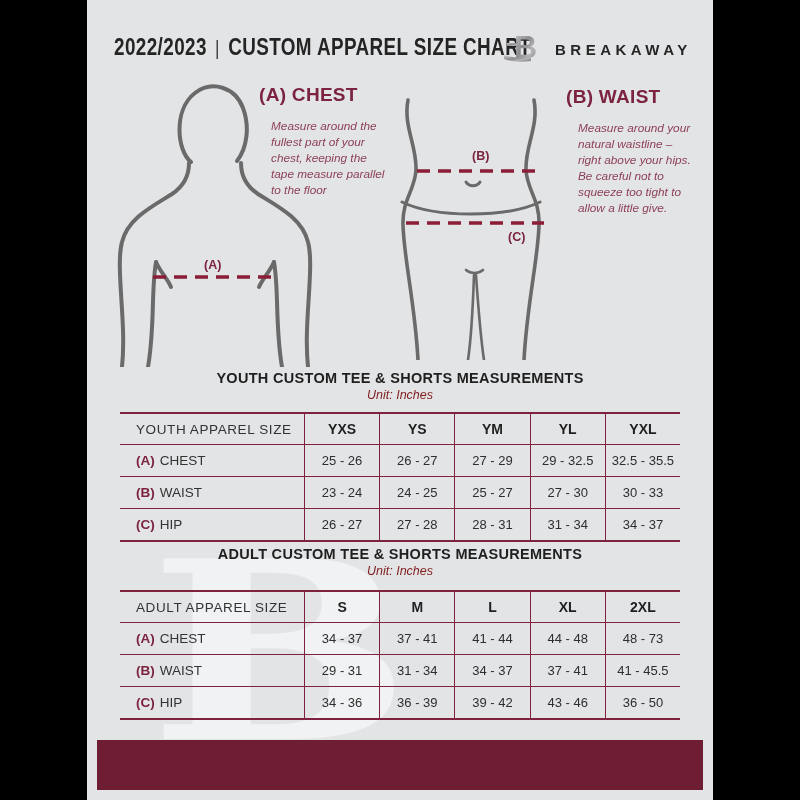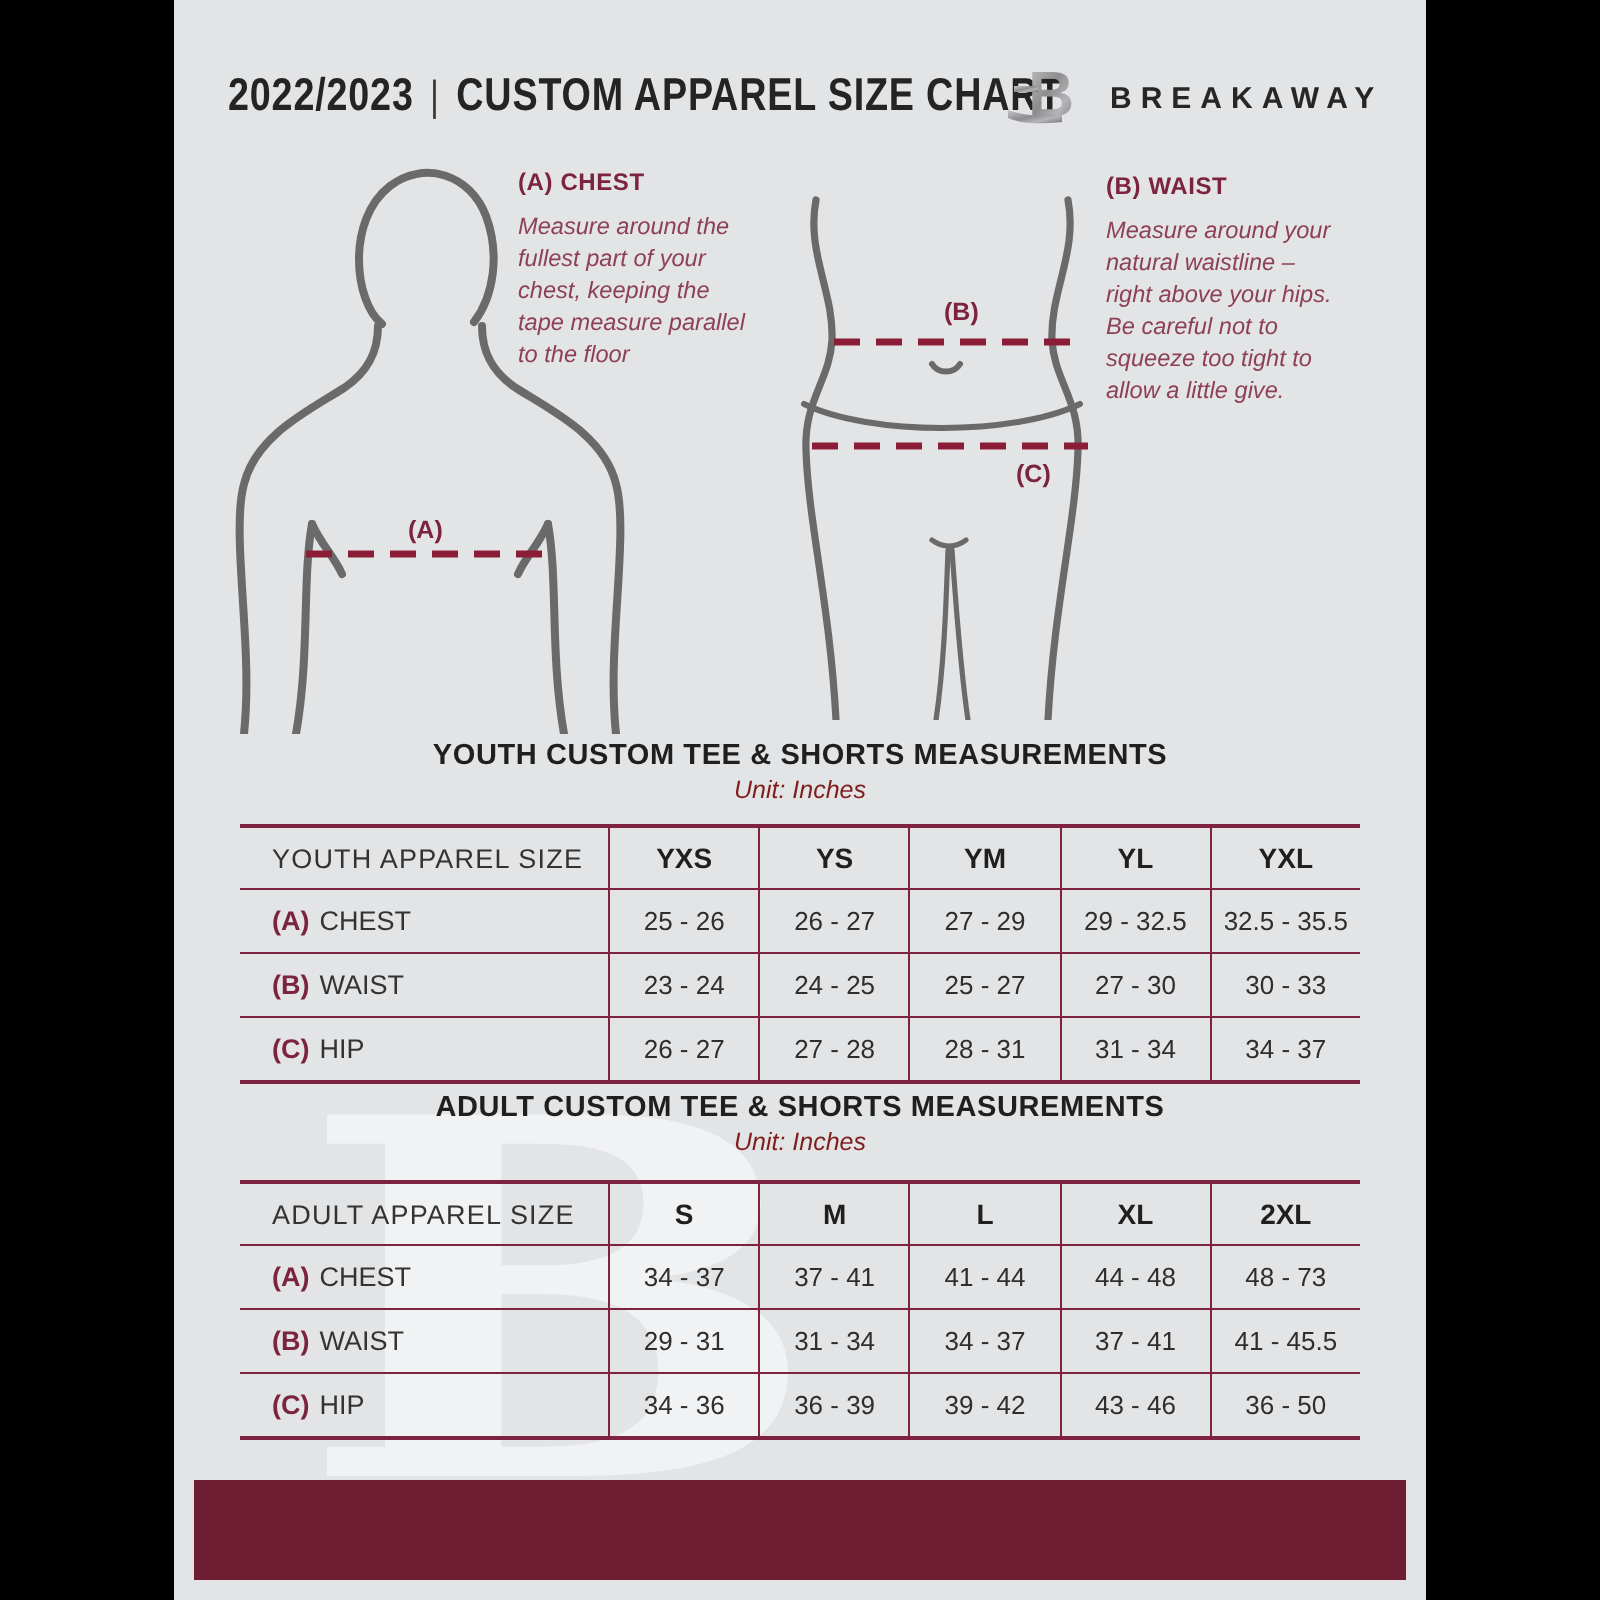--- a/index.html
+++ b/index.html
@@ -16,24 +16,24 @@
   .header-text{position:absolute;left:27px;top:34px;z-index:2;white-space:nowrap;
     font-weight:bold;font-size:23px;letter-spacing:0.5px;color:#242424;
     transform:scaleX(0.82);transform-origin:left top;}
   .header-text .divider{font-weight:400;color:#3a3a3a;margin:0 10px;font-size:21px;}
   .logo{position:absolute;left:414px;top:26px;z-index:2;}
   .brand{position:absolute;left:468px;top:41px;z-index:2;
     font-weight:bold;font-size:15px;letter-spacing:4.5px;color:#262626;}
 
   
   .inst{position:absolute;z-index:1;}
-  .inst h3{margin:0 0 7px 0;font-size:12px;font-weight:bold;color:#7b2340;letter-spacing:0.3px;}
-  .inst p{margin:0;font-size:11.8px;font-style:italic;color:#8d4058;line-height:1.36;white-space:pre-line;}
+  .inst h3{margin:0 0 7px 0;font-size:19px;font-weight:bold;color:#7b2340;letter-spacing:0.3px;}
+  .inst p{margin:12px;font-size:11.8px;font-style:italic;color:#8d4058;line-height:1.36;white-space:pre-line;}
   .inst-chest{left:172px;top:84px;width:150px;}
-  .inst-waist{left:466px;top:86px;width:158px;}
+  .inst-waist{left:479px;top:86px;width:158px;}
   .inst-hips{left:466px;top:219px;width:158px;}
 
   .fig{position:absolute;z-index:1;}
   .fig-upper{left:28px;top:82px;}
   .fig-lower{left:303px;top:98px;}
 
   
   .section-title{position:absolute;left:33px;width:560px;text-align:center;z-index:1;
     font-weight:bold;font-size:14.5px;color:#1f1f1f;letter-spacing:0.3px;}
   .section-unit{position:absolute;left:33px;width:560px;text-align:center;z-index:1;

